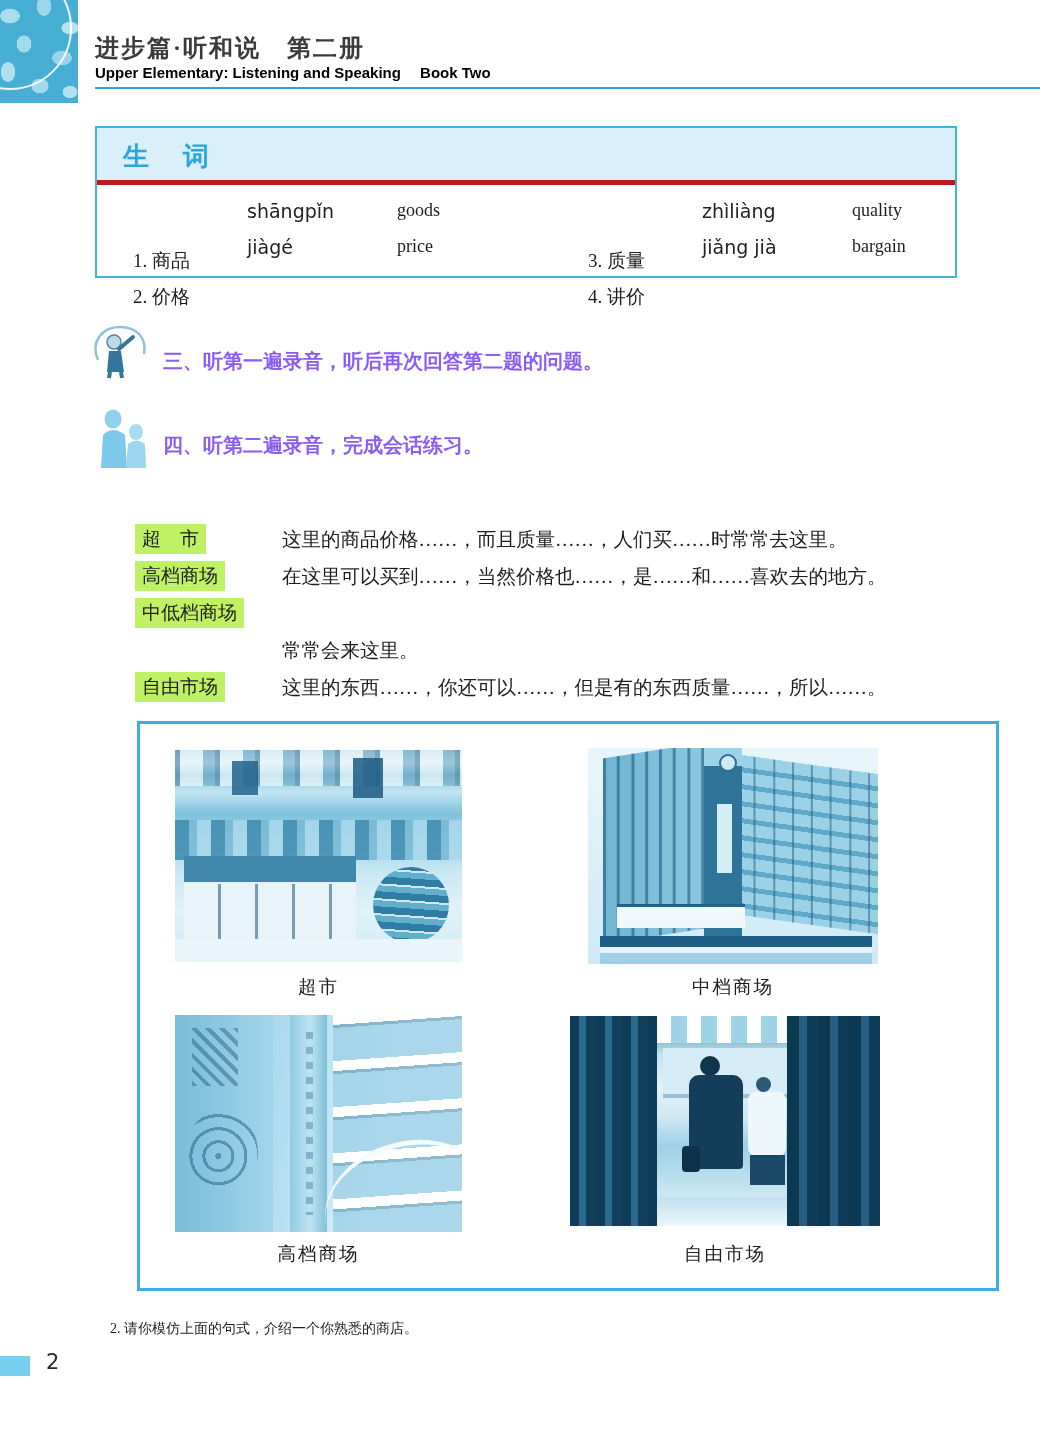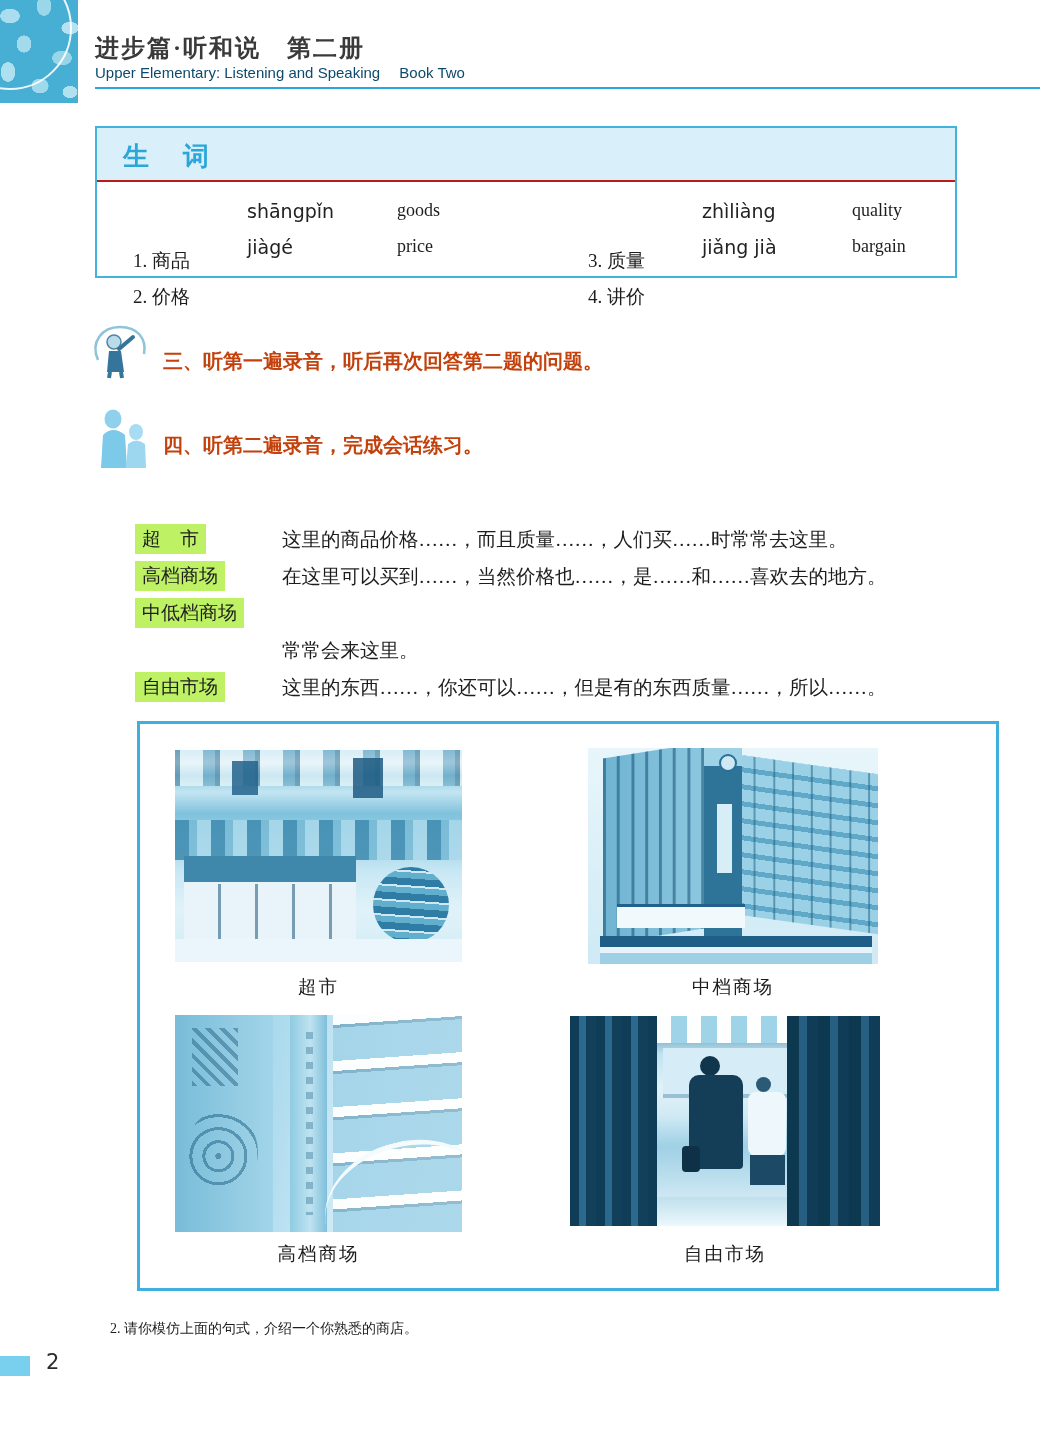--- a/index.html
+++ b/index.html
@@ -22,45 +22,45 @@
       radial-gradient(12px 10px at 70px 92px, #b0e1ef 60%, transparent 62%),
       #47aed4;
   }
   .corner-deco::after{
     content:""; position:absolute; left:-52px; top:-34px; width:120px; height:120px;
     border-radius:50%; border:2px solid rgba(255,255,255,0.9);
   }
   
   .hdr-title-cn{ position:absolute; left:95px; top:32px; font-size:24px; font-weight:700;
     letter-spacing:2px; color:#3a3a3a; }
-  .hdr-title-en{ position:absolute; left:95px; top:64px; font-size:15px; font-weight:normal;
-    font-family:"Liberation Sans", sans-serif; color:#0c4a6e; }
+  .hdr-title-en{ position:absolute; left:95px; top:64px; font-size:15px; font-weight:bold;
+    font-family:"Liberation Sans", sans-serif; color:#000000; }
   .hdr-rule{ position:absolute; left:95px; top:87px; width:945px; height:2px; background:#2ba6d9; }
 
   
   .vocab-box{ position:absolute; left:95px; top:126px; width:858px; height:148px;
     border:2px solid #44b2df; background:#ffffff; }
   .vocab-head{ position:absolute; left:0; top:0; right:0; height:52px; background:#d9f0fb;
-    border-bottom:2px solid #b91c1c; }
+    border-bottom:5px solid #b91c1c; }
   .vocab-title{ position:absolute; left:26px; top:11px; font-size:26px; font-weight:bold;
     font-family:"DejaVu Sans", sans-serif; color:#2ba6d9; letter-spacing:4px; }
   .ve{ position:absolute; height:26px; }
   .ve span{ position:absolute; top:0; white-space:nowrap; }
   .ve .term{ left:0; font-size:19px;margin-top:48px; }
   .ve .py{ left:114px; font-size:19px; font-family:"DejaVu Sans", sans-serif; color:#222; }
   .ve .en{ left:264px; font-size:18px; }
   .ve1{ left:36px;  top:72px; }
   .ve2{ left:36px;  top:108px; }
   .ve3{ left:491px; top:72px; }
   .ve4{ left:491px; top:108px; }
 
   
   .ex-icon{ position:absolute; }
   .ex-text{ position:absolute; font-size:20px; font-weight:bold;
-    font-family:"DejaVu Sans", sans-serif; color:#c2410c; white-space:nowrap; }
+    font-family:"DejaVu Sans", sans-serif; color:#8b5cf6; white-space:nowrap; }
   
   .task-intro{ position:absolute; left:110px; top:488px; font-size:19.5px; }
   .prompts{ position:absolute; left:135px; top:524px; width:840px; }
   .prompt-row{ position:relative; height:29px; margin-bottom:8px; }
   .prompt-label{ position:absolute; left:0; top:0; background:#bef264; color:#1d1d1d;
     font-size:19px; line-height:1.25; padding:3px 7px; white-space:nowrap; }
   .prompt-label:empty{ background:none; padding:0; }
   .prompt-text{ position:absolute; left:147px; top:2px; font-size:19.5px; white-space:nowrap; }
 
   

